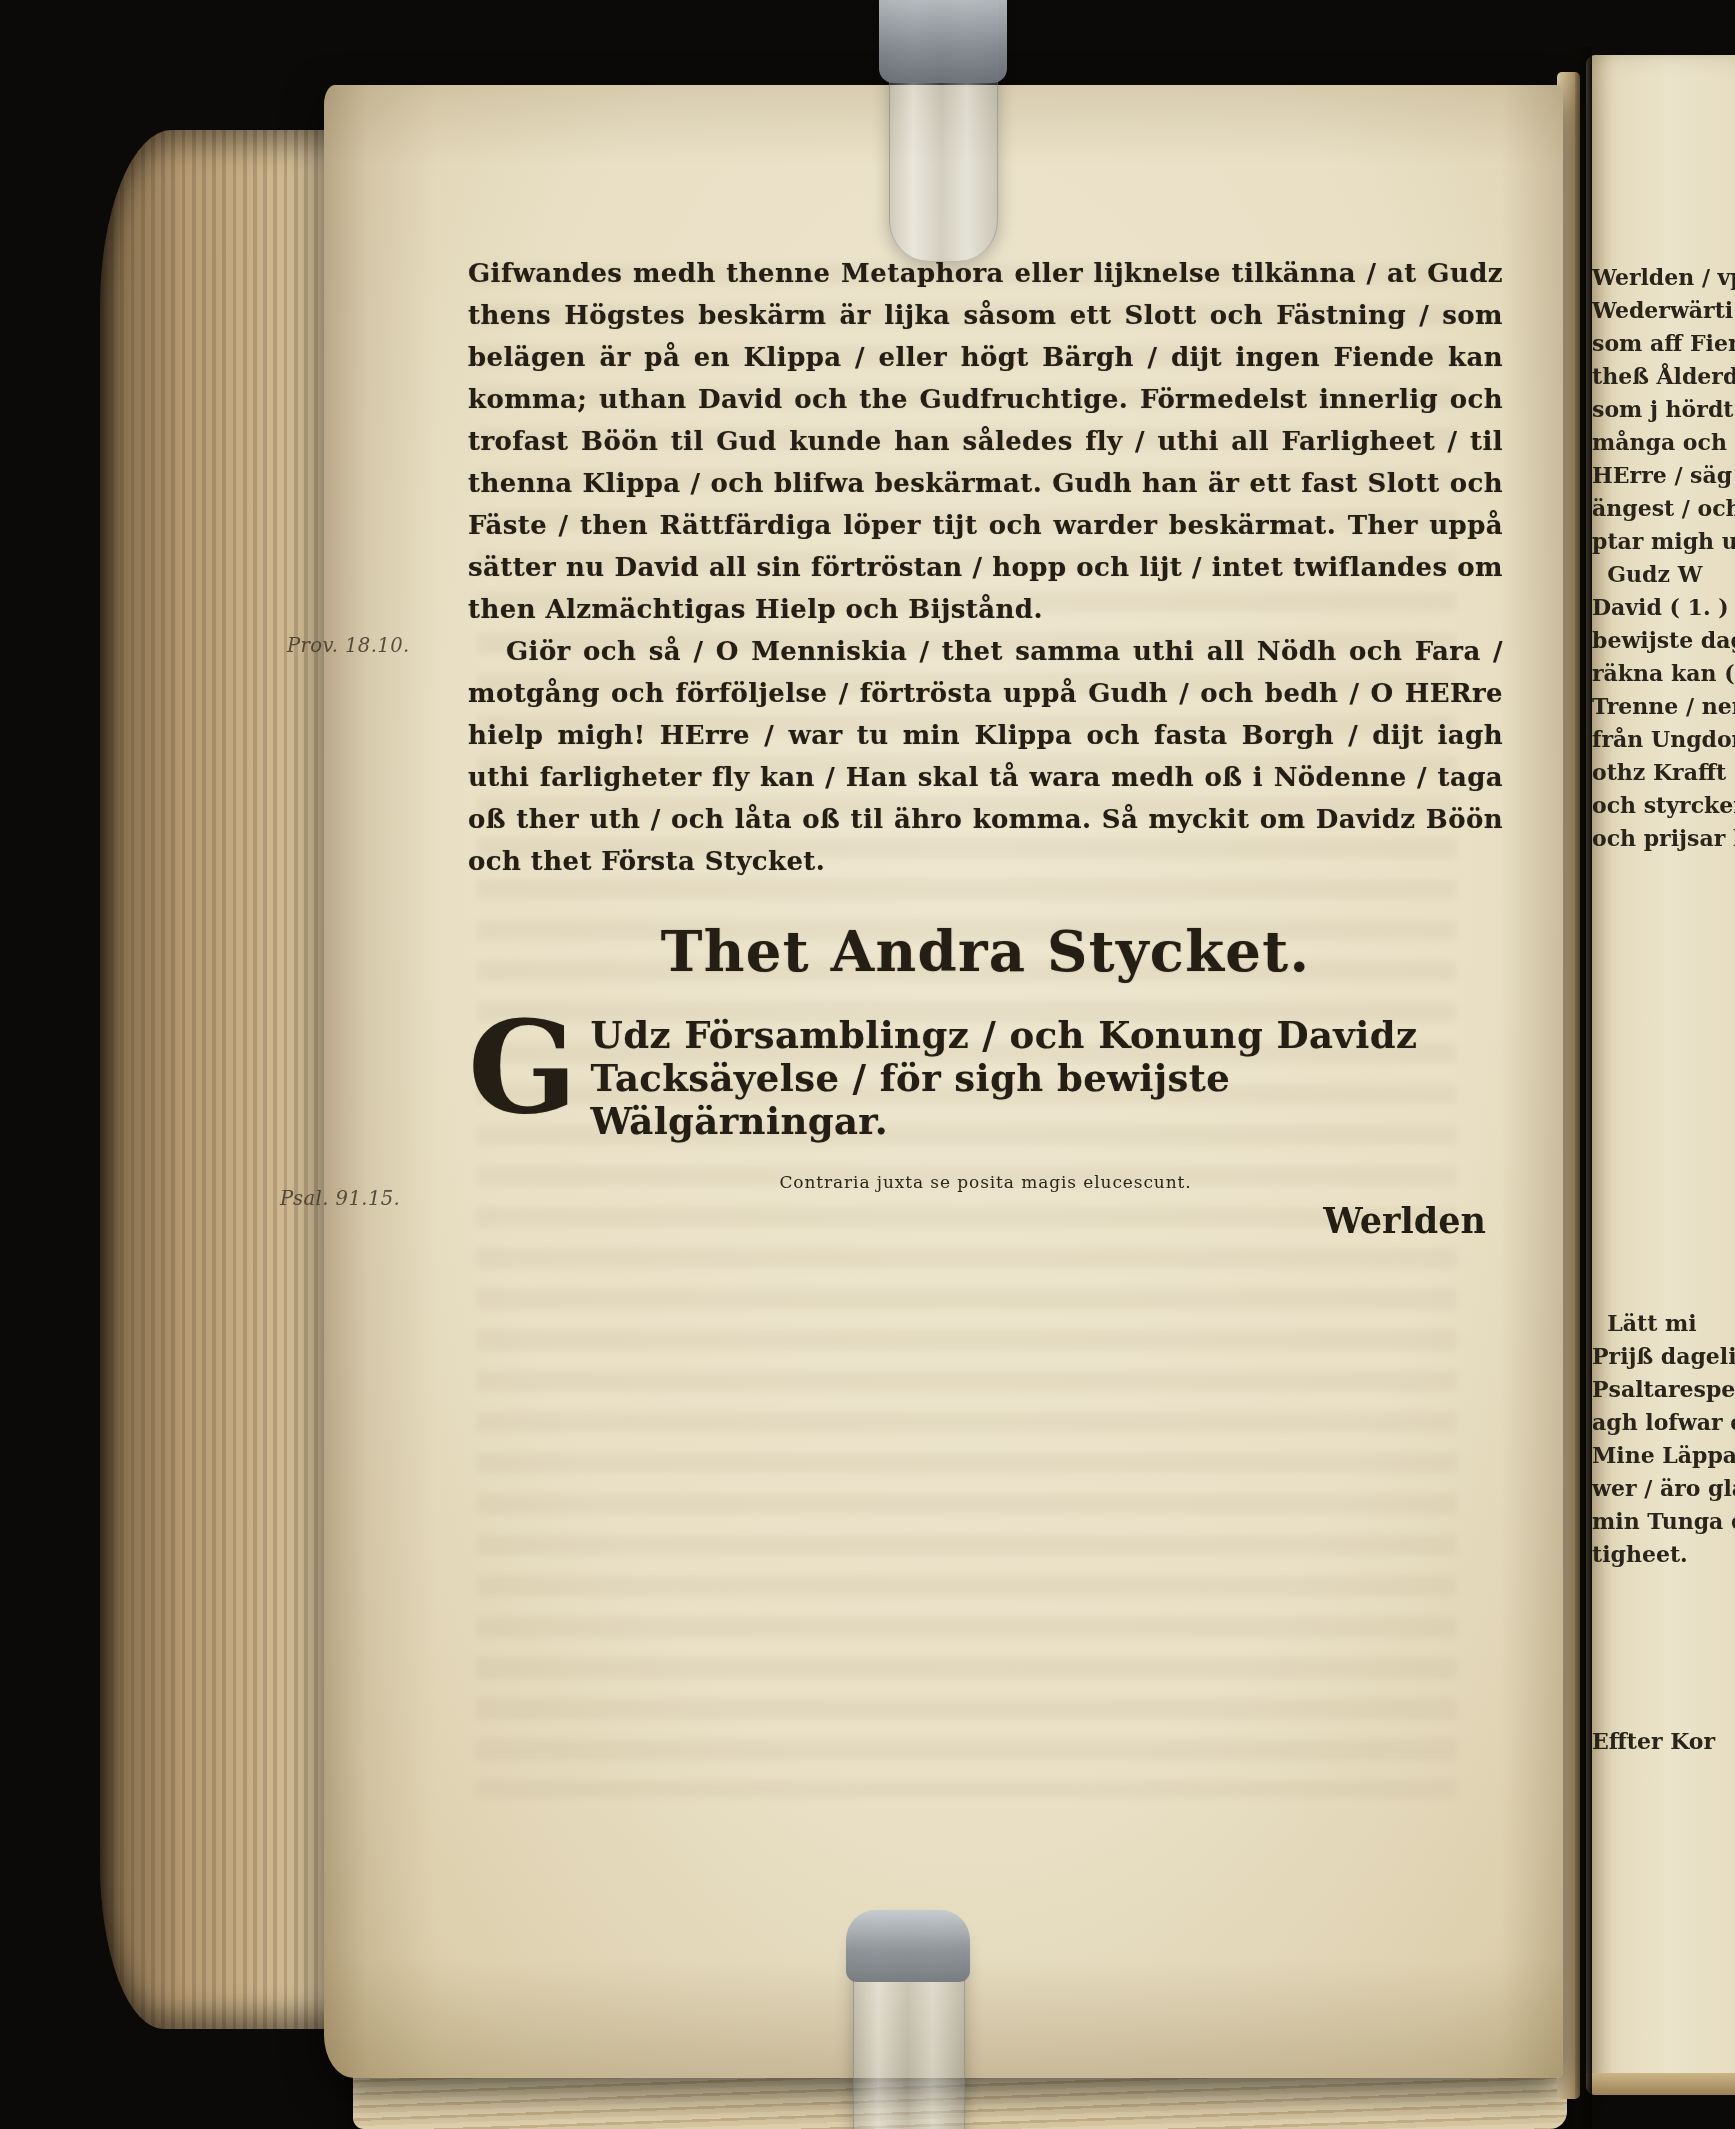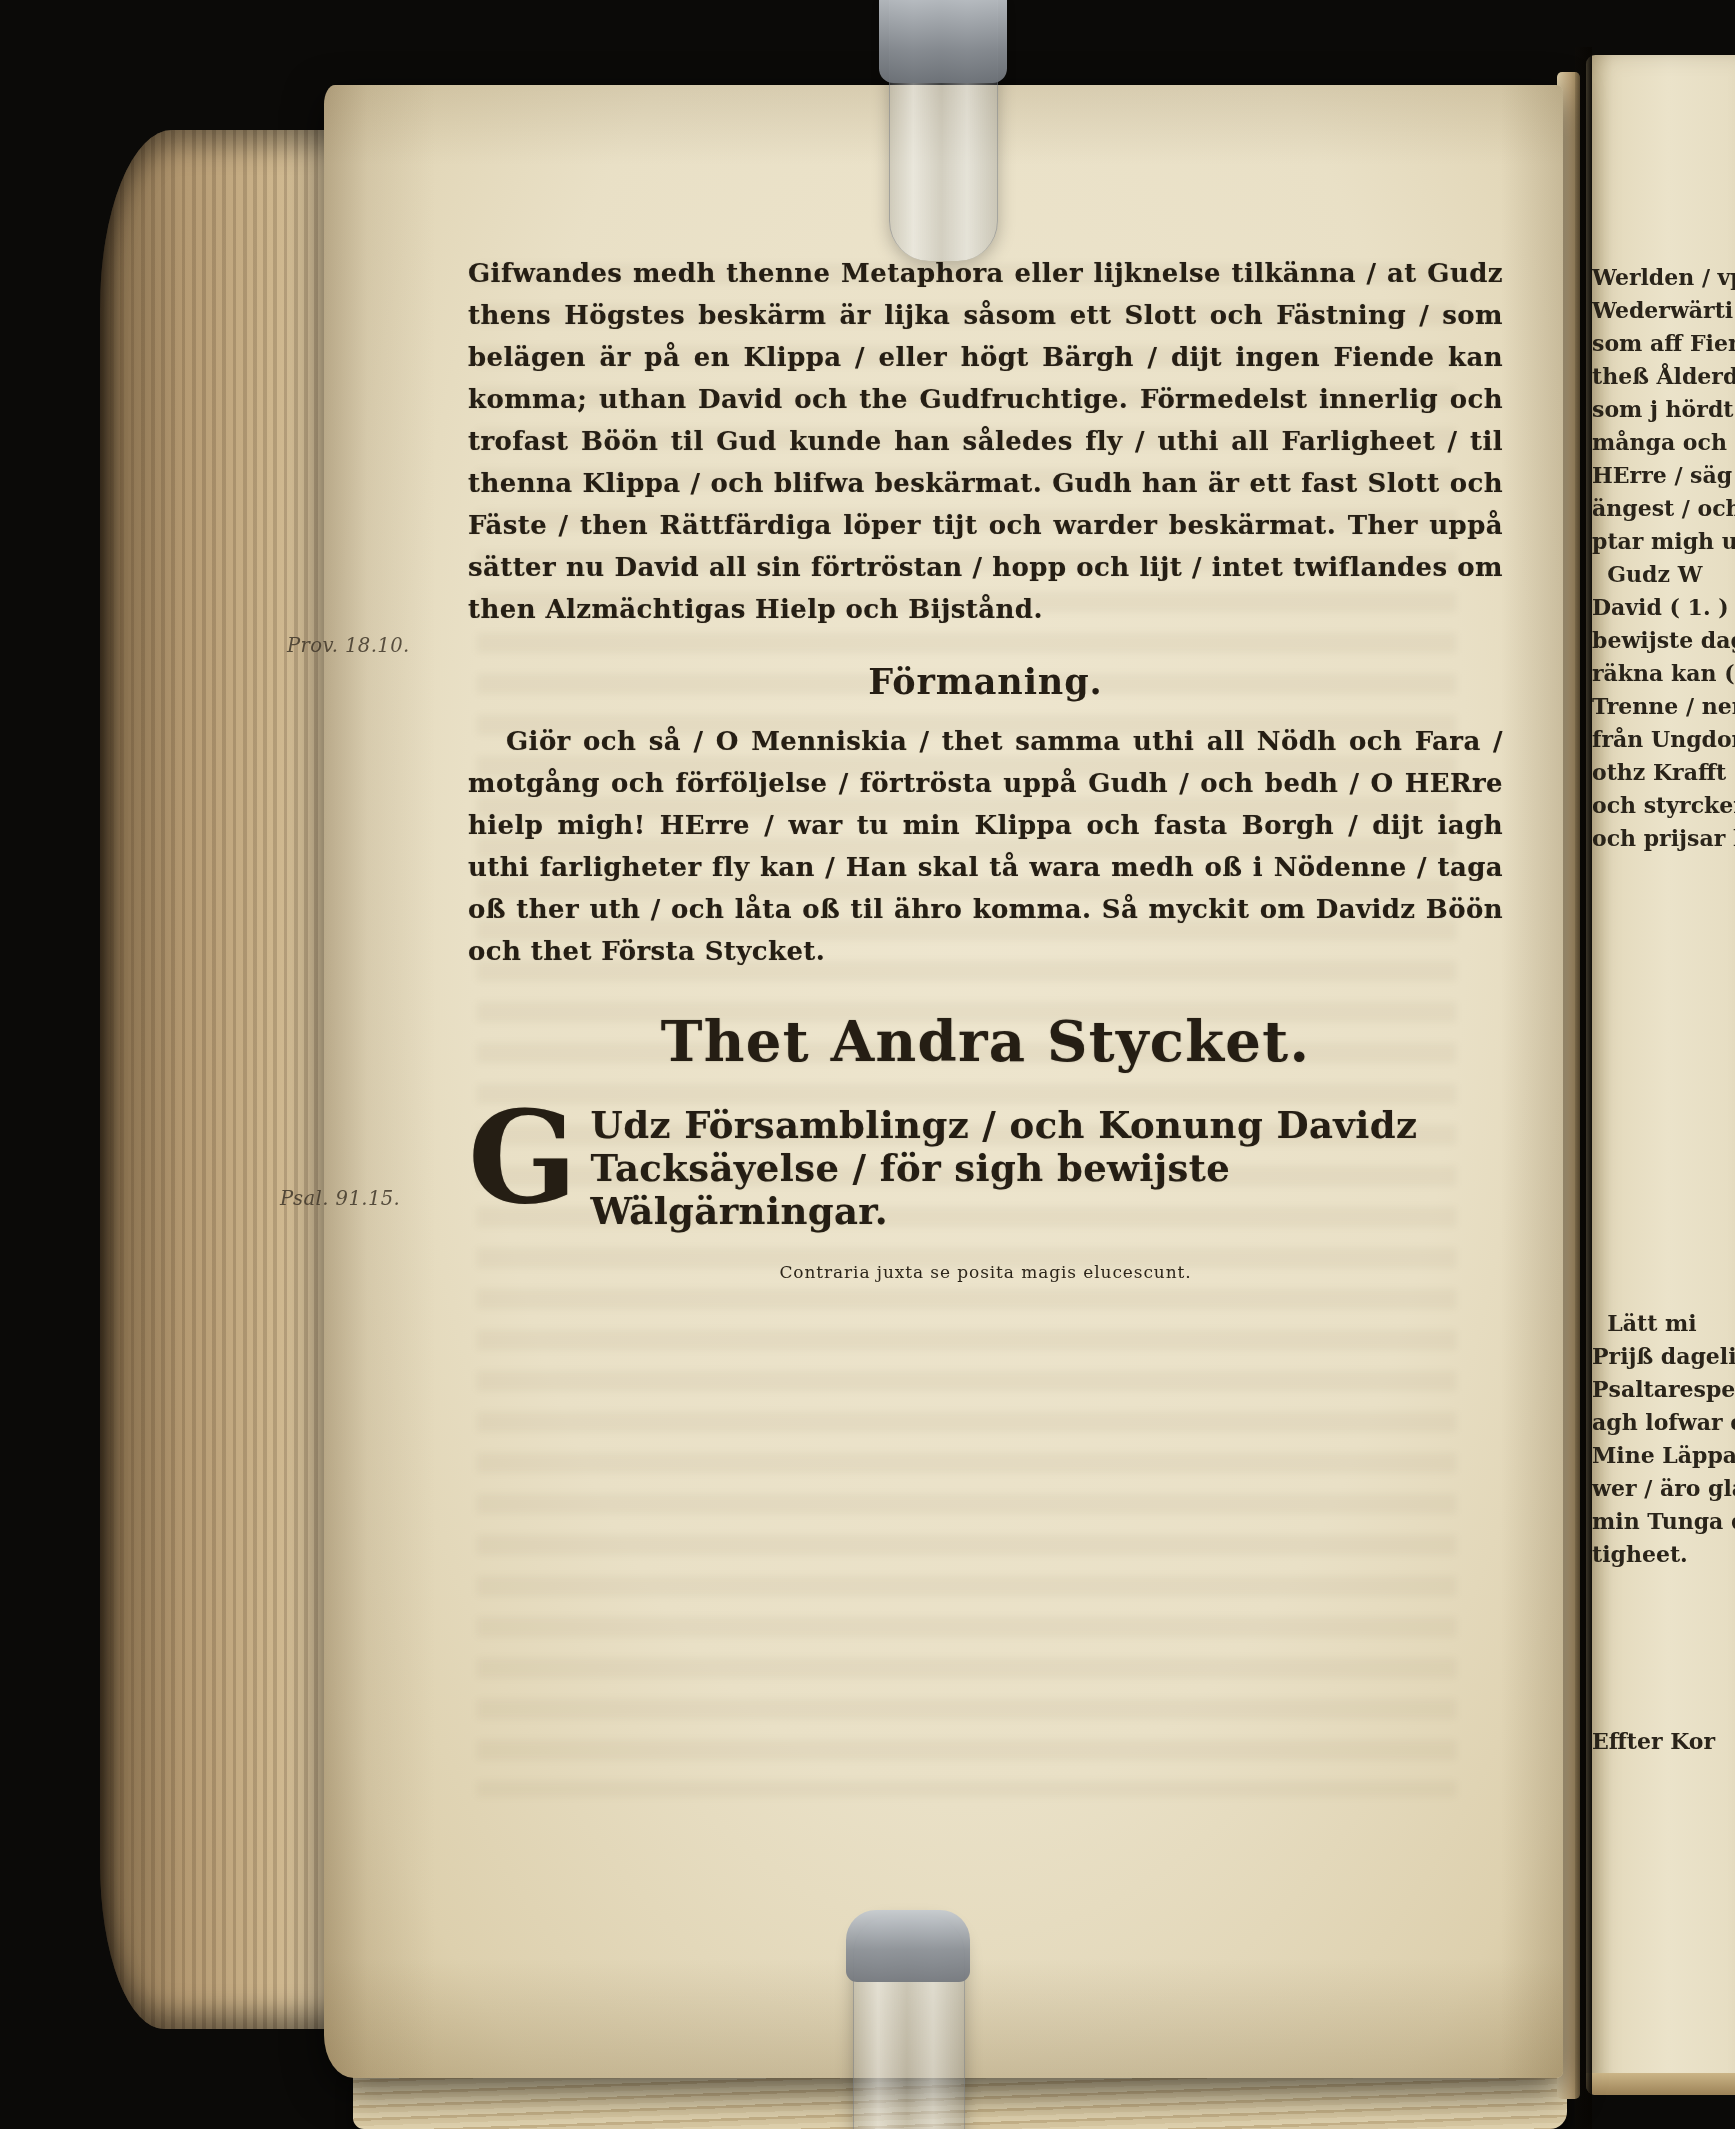--- a/index.html
+++ b/index.html
@@ -139,34 +139,34 @@
 
   <div class="main-page">
     <div class="ghost"></div>
 
     <div class="margin-note note-prov">Prov. 18.10.</div>
     <div class="margin-note note-psal">Psal. 91.15.</div>
 
     <div class="text-block">
       <p class="para para1">Gifwandes medh thenne Metaphora eller lijknelse tilkänna / at Gudz thens Högstes beskärm är lijka såsom ett Slott och Fästning / som belägen är på en Klippa / eller högt Bärgh / dijt ingen Fiende kan komma; uthan David och the Gudfruchtige. Förmedelst innerlig och trofast Böön til Gud kunde han således fly / uthi all Farligheet / til thenna Klippa / och blifwa beskärmat. Gudh han är ett fast Slott och Fäste / then Rättfärdiga löper tijt och warder beskärmat. Ther uppå sätter nu David all sin förtröstan / hopp och lijt / intet twiflandes om then Alzmächtigas Hielp och Bijstånd.</p>
 
-      <h3 class="h-formaning">Förmaning.</h3>
 
       <p class="para para2 indent">Giör och så / O Menniskia / thet samma uthi all Nödh och Fara / motgång och förföljelse / förtrösta uppå Gudh / och bedh / O HERre hielp migh! HErre / war tu min Klippa och fasta Borgh / dijt iagh uthi farligheter fly kan / Han skal tå wara medh oß i Nödenne / taga oß ther uth / och låta oß til ähro komma. Så myckit om Davidz Böön och thet Första Stycket.</p>
 
       <h2 class="h-andra">Thet Andra Stycket.</h2>
 
       <div class="para3-wrap">
         <span class="dropcap">G</span>
         <span class="para3-text">Udz Församblingz / och Konung Davidz Tacksäyelse / för sigh bewijste Wälgärningar.</span>
       </div>
 
       <div class="latin">Contraria juxta se posita magis elucescunt.</div>
 
 
+      <div class="catchword">Werlden</div>
     </div>
   </div>
 
   <div class="strap strap-top"></div>
   <div class="clamp clamp-top"></div>
   <div class="strap strap-bottom"></div>
   <div class="clamp clamp-bottom"></div>
 
 </div>
 

